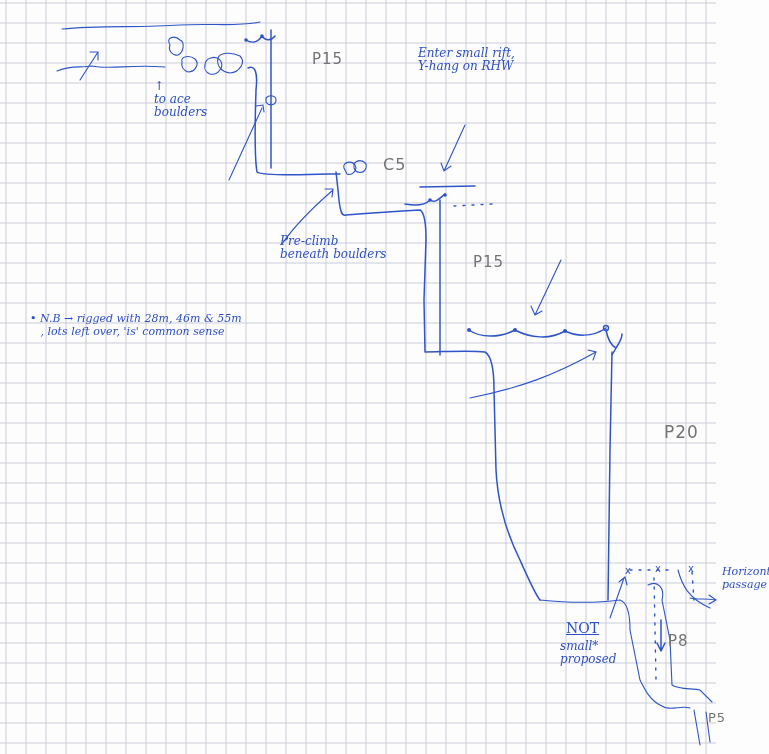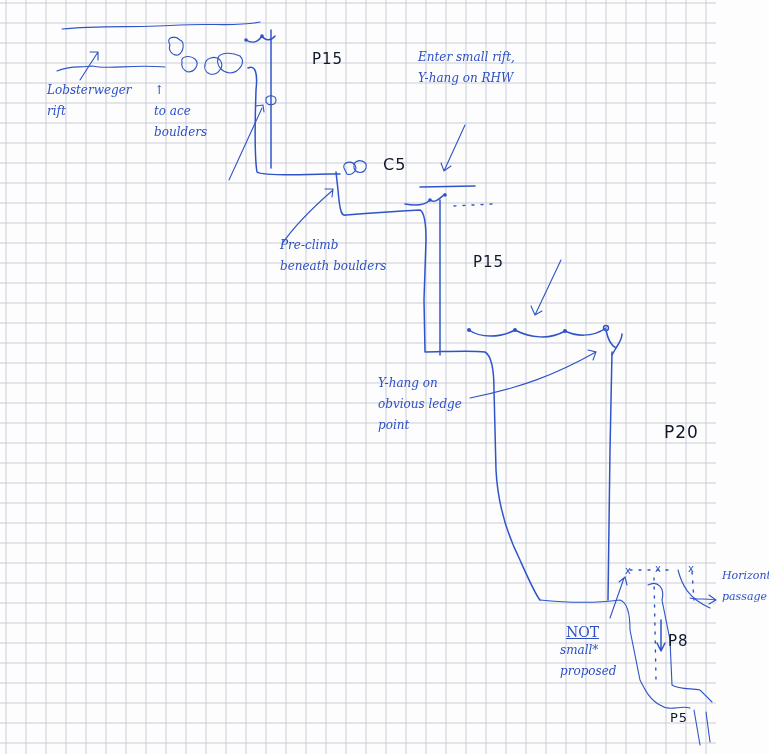--- a/index.html
+++ b/index.html
@@ -1,21 +1,21 @@
 <!DOCTYPE html>
 <html><head>
 <meta charset="utf-8">
 <style>
   html,body{margin:0;padding:0;background:#ffffff;}
   body{width:769px;height:754px;overflow:hidden;position:relative;font-family:"DejaVu Sans",sans-serif;}
   #sheet{position:absolute;left:0;top:0;width:769px;height:754px;background:#fdfdfe;}
   #grid{position:absolute;left:0;top:0;}
   #ink{position:absolute;left:0;top:0;}
-  .note{position:absolute;color:#2d4fc4;font-family:"DejaVu Serif",serif;font-style:italic;font-size:12px;line-height:21px;white-space:pre;transform-origin:left top;}
-  .label{position:absolute;color:#0f172a;font-family:"DejaVu Sans",sans-serif;font-size:15px;letter-spacing:1px;}
+  .note{position:absolute;color:#2d4fc4;font-family:"DejaVu Serif",serif;font-style:italic;font-size:12px;line-height:13px;white-space:pre;transform-origin:left top;}
+  .label{position:absolute;color:#737373;font-family:"DejaVu Sans",sans-serif;font-size:15px;letter-spacing:1px;}
   .stroke{fill:none;stroke:#2f54c8;stroke-width:1.5;stroke-linecap:round;stroke-linejoin:round;}
   .thin{fill:none;stroke:#2f54c8;stroke-width:1.1;stroke-linecap:round;}
   .dash{fill:none;stroke:#2f54c8;stroke-width:1.4;stroke-dasharray:2 7;stroke-linecap:round;}
   .u{text-decoration:underline;}
 </style>
 </head>
 <body>
 
 <div id="sheet">
   <svg id="grid" width="769" height="754">
@@ -151,32 +151,29 @@
     <path class="thin" d="M690,598 C698,600 705,598 715,600 M709,595 L716,600 L709,604"></path>
     <path class="thin" d="M610,618 L624,578 M619,582 L625,577 L627,585"></path>
     <path class="thin" d="M694,710 L700,745 M706,712 L710,742"></path>
   </svg>
 
   <div class="label" style="left:312px;top:50px;">P15</div>
   <div class="label" style="left:383px;top:155px;font-size:16px;">C5</div>
   <div class="label" style="left:473px;top:253px;">P15</div>
   <div class="label" style="left:636px;top:422px;font-size:17px;margin-left:28px;">P20</div>
   <div class="label" style="left:668px;top:632px;">P8</div>
-  <div class="label" style="left:670px;top:710px;font-size:13px;">P5</div>
+  <div class="label" style="left:708px;top:710px;font-size:13px;">P5</div>
 
-  <div class="note" style="left:47px;top:80px;">Lobsterweger
-rift</div>
   <div class="note" style="left:154px;top:80px;">↑
 to ace
 boulders</div>
   <div class="note" style="left:232px;top:235px;margin-left:48px;">Pre-climb
 beneath boulders</div>
   <div class="note" style="left:418px;top:47px;">Enter small rift,
 Y-hang on RHW</div>
-  <div class="note" style="left:378px;top:373px;">Y-hang on
-obvious ledge
-point</div>
+  <div class="note" style="left:30px;top:312px;font-size:11px;">• N.B → rigged with 28m, 46m &amp; 55m
+   , lots left over, 'is' common sense</div>
   <div class="note u" style="left:566px;top:622px;font-size:14px;font-style:normal;">NOT</div>
   <div class="note" style="left:560px;top:640px;">small*
 proposed</div>
   <div class="note" style="left:722px;top:565px;font-size:11px;">Horizontal
 passage</div>
 </div>
 
 </body></html>

